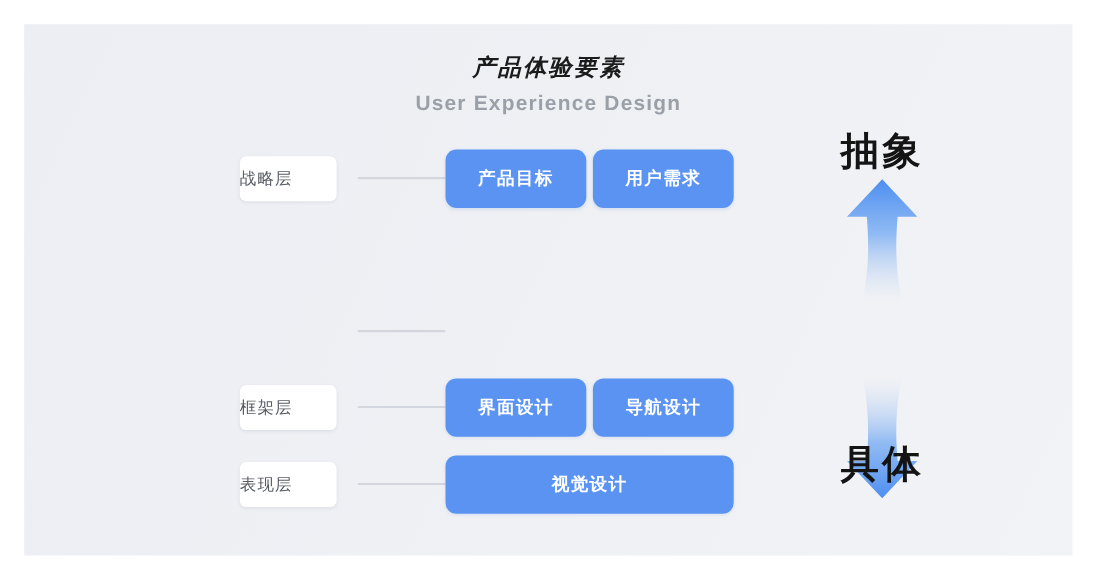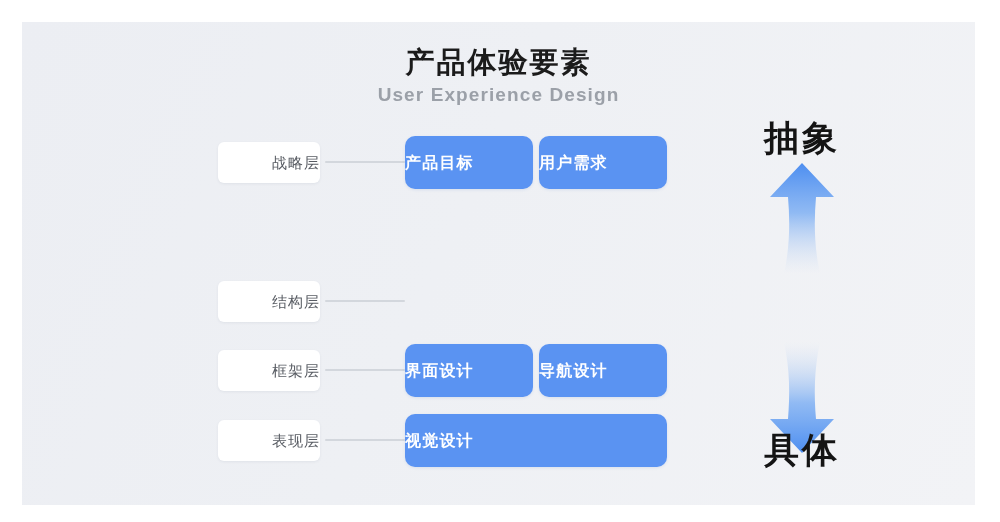--- a/index.html
+++ b/index.html
@@ -26,26 +26,27 @@
 
   
   #header {
     position: absolute;
     left: 0;
     top: 22px;
     width: 953px;
     text-align: center;
   }
   #title {
-    font-size: 29px;
+    font-size: 21px;
     font-weight: bold;
     color: #1b1b1b;
     letter-spacing: 2px;
     line-height: 36px;
     white-space: nowrap;
+    font-style: italic;
   }
   #subtitle {
     margin-top: 5px;
     font-size: 19px;
     font-weight: bold;
     color: #9ba0a8;
     letter-spacing: 1.1px;
     line-height: 19px;
     white-space: nowrap;
   }
@@ -62,28 +63,28 @@
     position: absolute;
     left: 0;
     width: 953px;
     height: 53px;
   }
 
   .layer-chip {
     position: absolute;
     left: 196px;
     top: 6px;
-    width: 102px;
+    width: 88px;
     height: 41px;
     background: #ffffff;
     border-radius: 6px;
     box-shadow: 0 1px 3px rgba(40, 50, 80, 0.07);
     display: flex;
     align-items: center;
-    justify-content: flex-end;
+    justify-content: flex-start;
   }
   .layer-chip span {
     font-size: 15px;
     color: #585c63;
     letter-spacing: 1px;
     line-height: 18px;
   }
 
   .connector {
     position: absolute;
@@ -104,20 +105,21 @@
     display: flex;
     gap: 6px;
   }
   .card {
     flex: 1 1 0;
     height: 53px;
     background: #5a93f2;
     border-radius: 10px;
     display: flex;
     align-items: center;
+    justify-content: center;
     box-shadow: 0 1px 3px rgba(60, 110, 200, 0.12);
   }
   .card span {
     font-size: 16px;
     font-weight: bold;
     color: #ffffff;
     letter-spacing: 1.2px;
     line-height: 20px;
     white-space: nowrap;
   }
@@ -136,21 +138,21 @@
     width: 180px;
     text-align: center;
     font-size: 35px;
     font-weight: bold;
     color: #141414;
     letter-spacing: 3px;
     line-height: 32px;
     white-space: nowrap;
   }
   #axis-top-label { top: 100px; }
-  #axis-bottom-label { top: 412px; }
+  #axis-bottom-label { top: 385px; }
 
   .axis-arrow {
     position: absolute;
     left: 42px;
     width: 96px;
   }
   #arrow-up { top: 139px; height: 115px; }
   #arrow-down { top: 318px; height: 115px; }
 </style>
 </head>
@@ -175,23 +177,20 @@
           <span>产品目标</span>
         </div>
         <div class="card">
           <span>用户需求</span>
         </div>
       </div>
     </div>
 
 
     <div class="row" style="top:253px">
-      <div class="layer-chip">
-        <span>结构层</span>
-      </div>
       <div class="connector"></div>
     </div>
 
     <div class="row" style="top:392px">
       <div class="layer-chip">
         <span>表现层</span>
       </div>
       <div class="connector"></div>
       <div class="cards">
         <div class="card">

